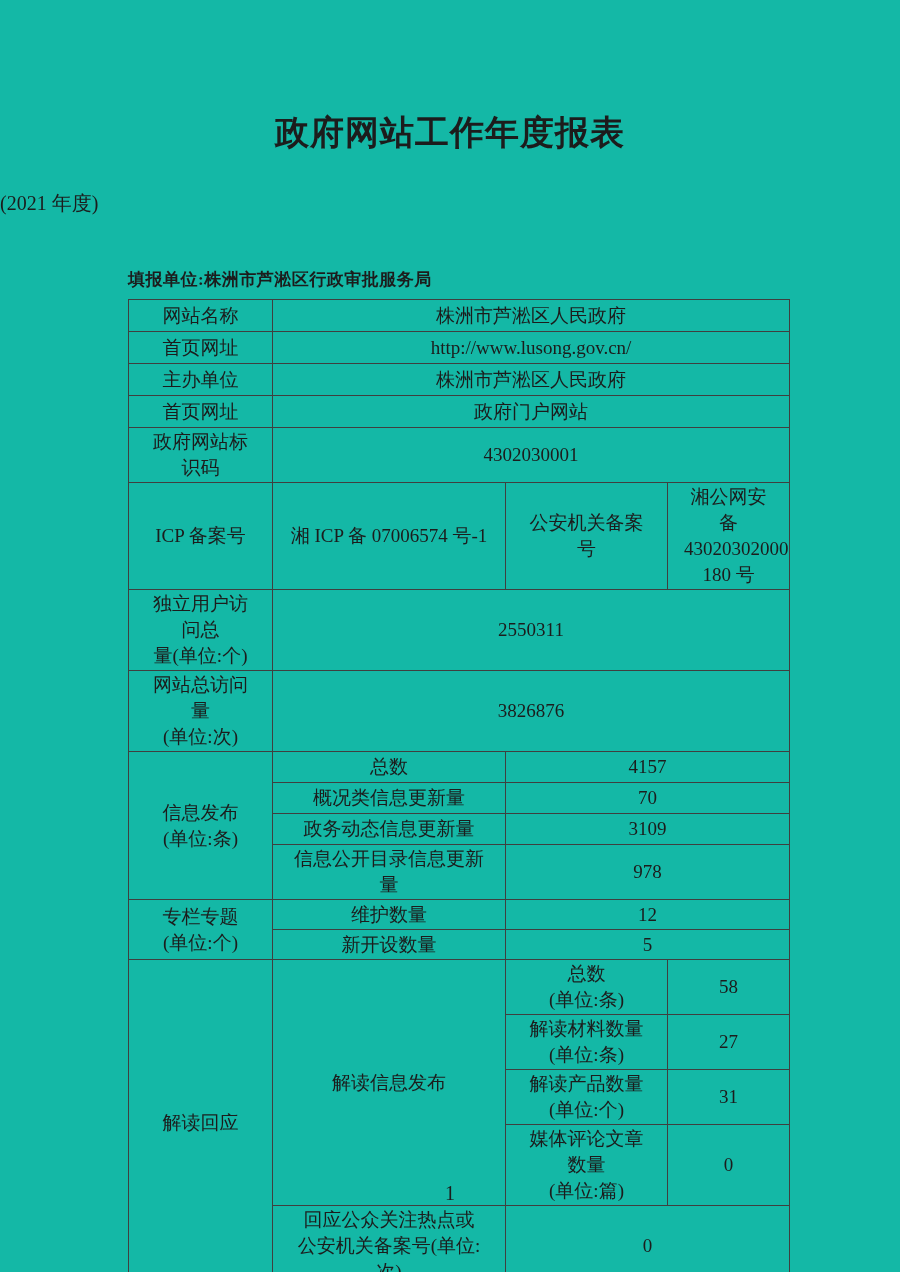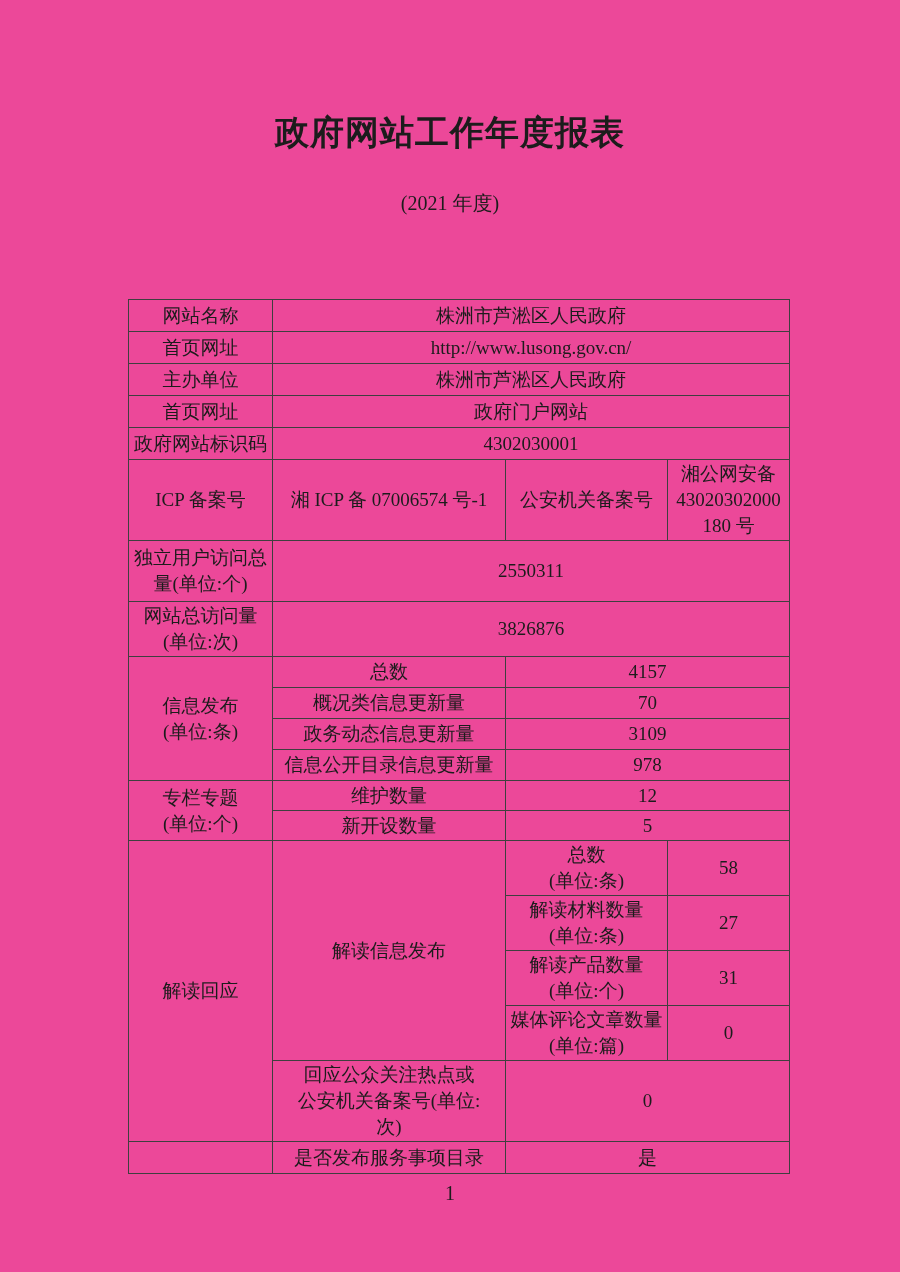--- a/index.html
+++ b/index.html
@@ -1,40 +1,40 @@
 <!DOCTYPE html>
 <html><head>
 <meta charset="utf-8">
 <style>
   html, body { margin: 0; padding: 0; background: #ffffff; }
   .page {
     position: relative;
     width: 900px;
     height: 1272px;
-    background: #ec4899;
+    background: #14b8a6;
     font-family: "Liberation Serif", "DejaVu Serif", serif;
     color: #1c1c1c;
     overflow: hidden;
   }
   .doc-title {
     position: absolute;
     top: 110px;
     left: 0;
     width: 100%;
     text-align: center;
     font-size: 34px;
     font-weight: bold;
     letter-spacing: 1px;
   }
   .doc-subtitle {
     position: absolute;
     top: 190px;
     left: 0;
     width: 100%;
-    text-align: center;
+    text-align: left;
     font-size: 20px;
   }
   .reporting-unit {
     position: absolute;
     top: 268px;
     left: 128px;
     font-size: 17px;
     font-weight: bold;
     letter-spacing: 0.5px;
   }
@@ -45,21 +45,21 @@
     width: 661px;
     border-collapse: collapse;
     table-layout: fixed;
     font-size: 19px;
     line-height: 26px;
   }
   table.report td {
     border: 1px solid #3f3f3f;
     text-align: center;
     vertical-align: middle;
-    padding: 1px 4px;
+    padding: 1px 16px;
     white-space: pre-line;
     overflow: hidden;
   }
   tr.r-simple  { height: 32px; }
   tr.r-icp     { height: 79px; }
   tr.r-uv      { height: 61px; }
   tr.r-tv      { height: 52px; }
   tr.r-info    { height: 31px; }
   tr.r-special { height: 30px; }
   tr.r-interp  { height: 52px; }
@@ -74,20 +74,21 @@
     font-size: 20px;
   }
 </style>
 </head>
 <body>
 
 <div class="page">
 
   <div class="doc-title">政府网站工作年度报表</div>
   <div class="doc-subtitle">(2021 年度)</div>
+  <div class="reporting-unit">填报单位:株洲市芦淞区行政审批服务局</div>
 
   <table class="report">
     <colgroup>
       <col style="width:144px">
       <col style="width:233px">
       <col style="width:162px">
       <col style="width:122px">
     </colgroup>
 
     <tbody>

